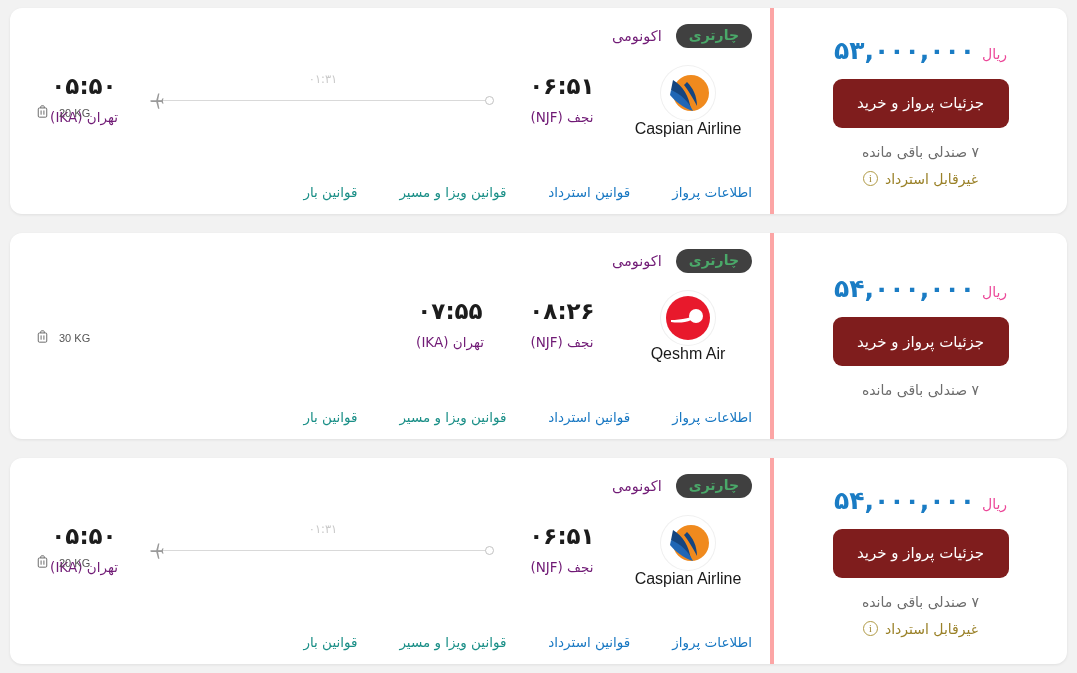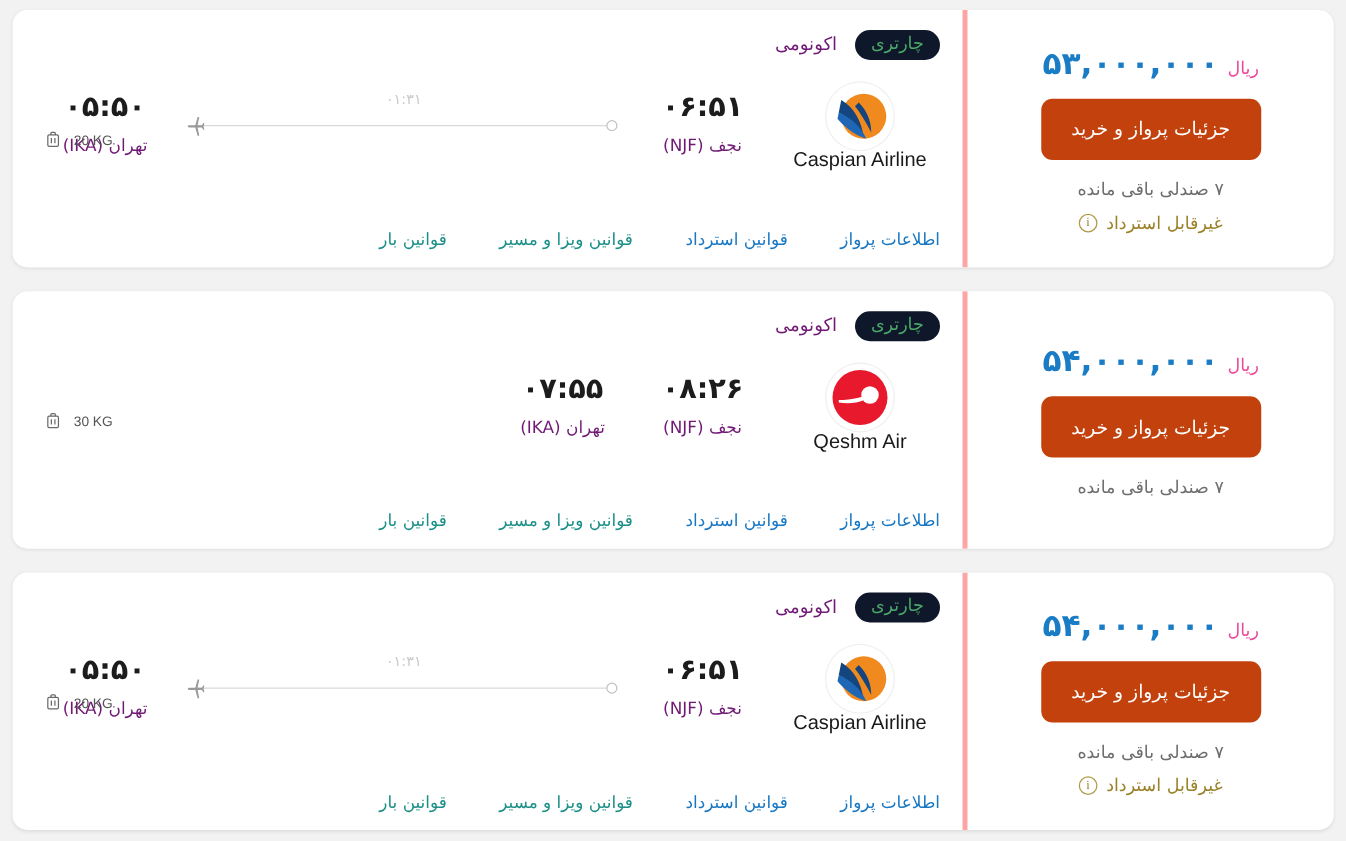--- a/index.html
+++ b/index.html
@@ -49,27 +49,28 @@
 
   .badges {
     display: flex;
     flex-direction: row;
     align-items: center;
     gap: 14px;
     justify-content: flex-start;
   }
 
   .badge-charter {
-    background: #0f172a;
+    background: #404040;
     color: #4aa869;
     font-size: 14px;
     padding: 4px 13px 6px 13px;
     border-radius: 14px;
     line-height: 1;
     white-space: nowrap;
+    font-weight: bold;
   }
 
   .badge-class {
     color: #701a75;
     font-size: 14.5px;
     white-space: nowrap;
   }
 
   
   .airline-block {
@@ -242,21 +243,21 @@
   }
 
   .price-currency {
     font-size: 14px;
     color: #ec4899;
   }
 
   .buy-btn {
     width: 176px;
     height: 49px;
-    background: #c2410c;
+    background: #7f1d1d;
     color: #ffffff;
     border: none;
     border-radius: 9px;
     font-size: 15px;
     font-family: inherit;
     cursor: pointer;
     display: flex;
     align-items: center;
     justify-content: center;
   }

